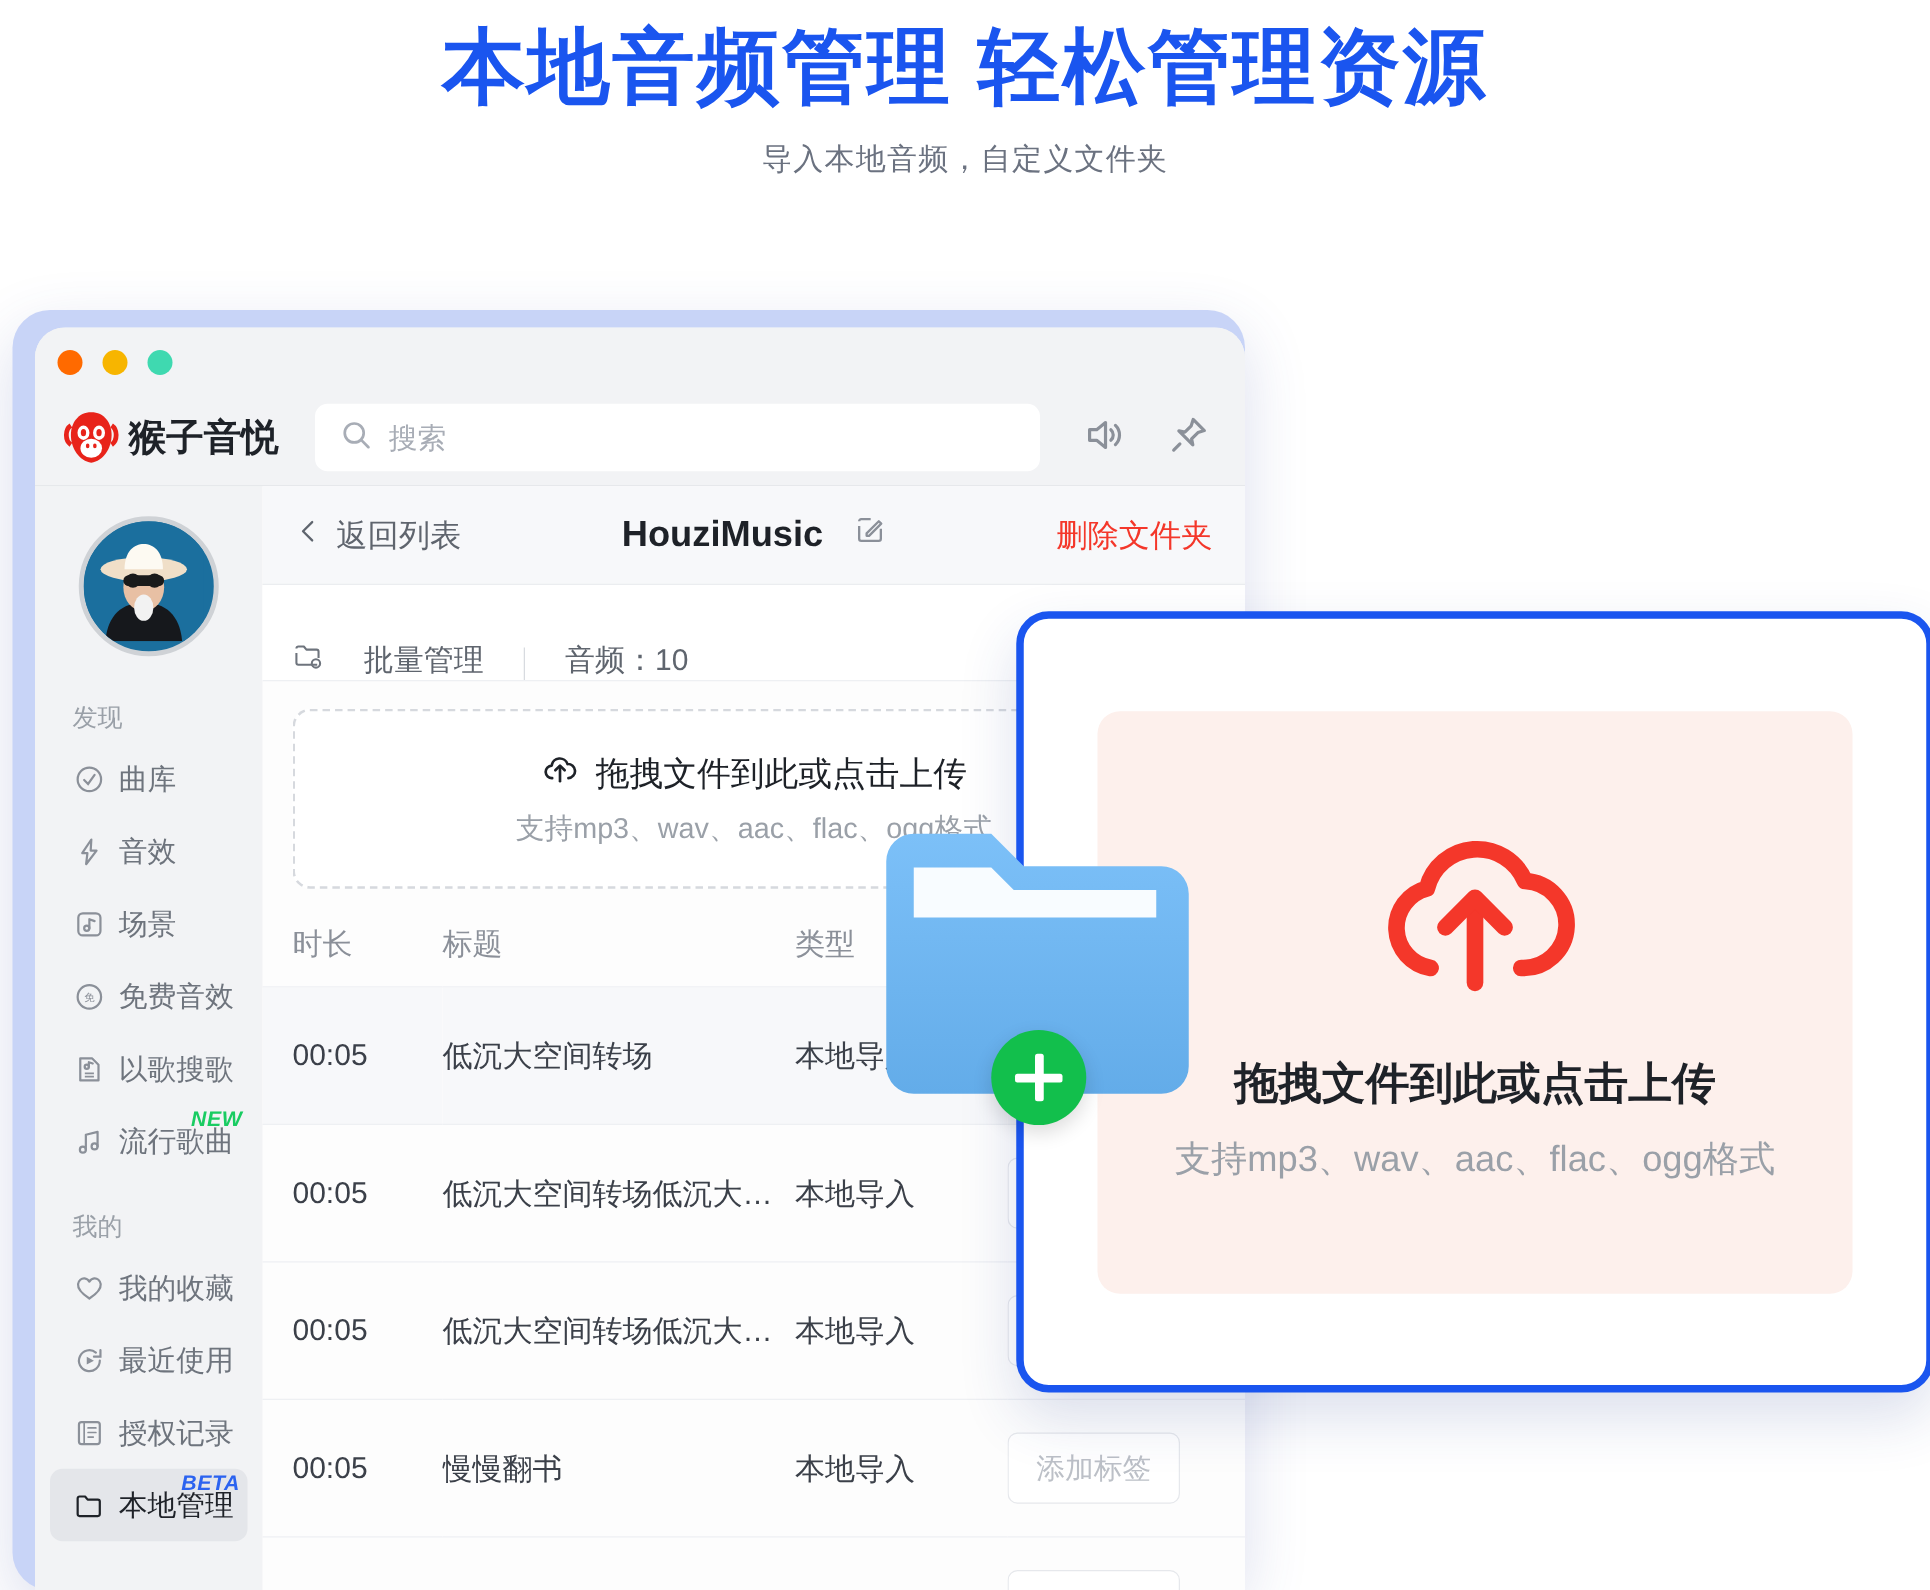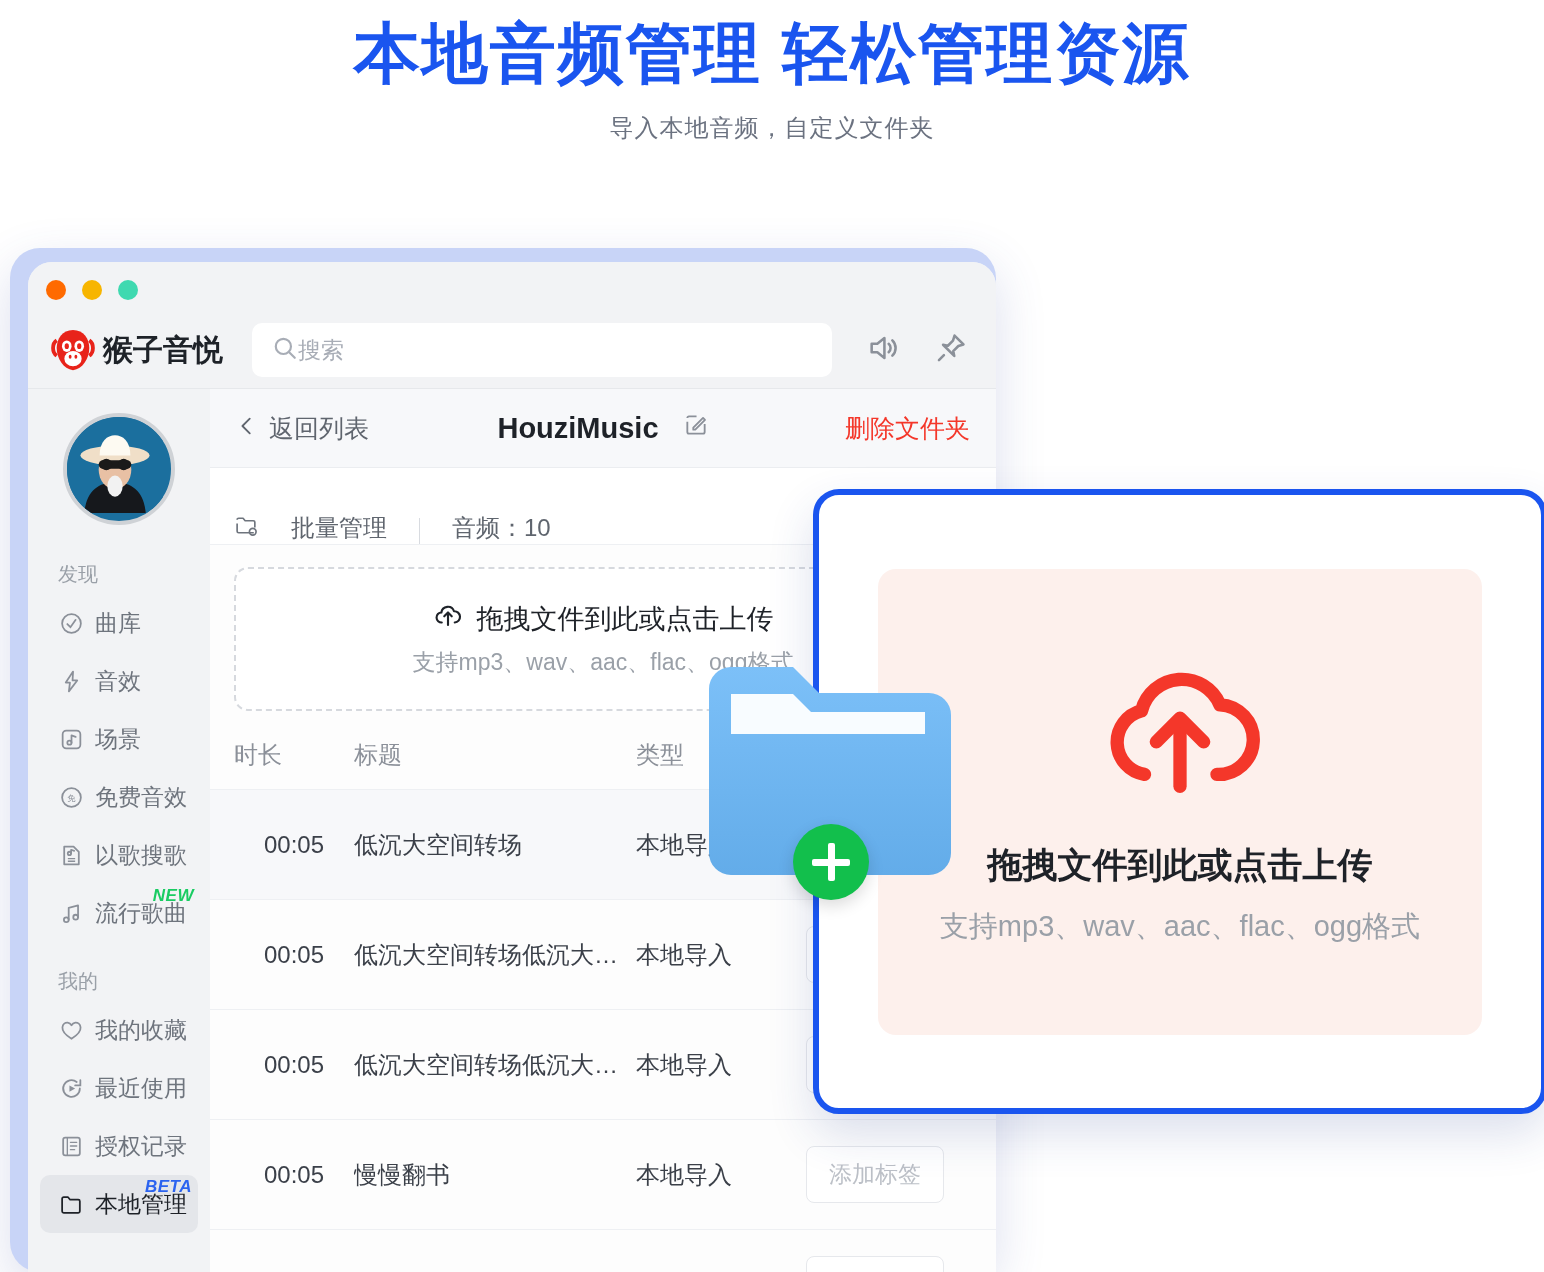--- a/index.html
+++ b/index.html
@@ -51,21 +51,21 @@
     padding:0 22px;background:#f2f3f5;
     border-bottom:1px solid #e6e8eb;
   }
   .logo{display:flex;align-items:center;gap:7px;width:190px;flex:0 0 190px;}
   .logo-mark{width:46px;height:46px;flex:0 0 46px;}
   .logo-text{
     font-size:30px;font-weight:bold;color:#1e2228;letter-spacing:0px;
   }
   .search{
     flex:1;height:54px;background:#fff;border-radius:10px;
-    display:flex;align-items:center;padding:0 20px;margin-left:12px;
+    display:flex;align-items:center;gap:13px;padding:0 20px;margin-left:12px;
   }
   .search-ph{color:#a8adb6;font-size:23px;}
   .topbar-icons{display:flex;align-items:center;gap:34px;margin-left:34px;margin-right:6px;}
 
   
   .body-split{display:flex;height:884px;}
 
   .sidebar{
     width:182px;flex:0 0 182px;background:#f2f3f5;
     padding-top:6px;position:relative;
@@ -129,21 +129,21 @@
   table.tbl{width:100%;border-collapse:collapse;margin-top:12px;table-layout:fixed;}
   table.tbl th{
     text-align:left;font-weight:normal;color:#8b9099;font-size:24px;
     padding:16px 0 18px 0;border-bottom:1px solid #eef0f3;
   }
   table.tbl td{
     color:#3b4049;font-size:24px;padding:26px 0;border-bottom:1px solid #eef0f3;
     white-space:nowrap;overflow:hidden;text-overflow:ellipsis;
   }
   table.tbl tr.alt td{background:#f7f8fa;}
-  .c-dur{width:120px;padding-left:24px !important;text-align:center;}
+  .c-dur{width:120px;padding-left:24px !important;}
   .c-title{width:auto;}
   .c-type{width:170px;}
   .c-tag{width:190px;}
   .tagbtn{
     display:inline-block;border:1px solid #e6e8ec;border-radius:8px;
     color:#bcc0c7;font-size:23px;padding:12px 22px;background:#fff;
   }
 
   
   .popup{

